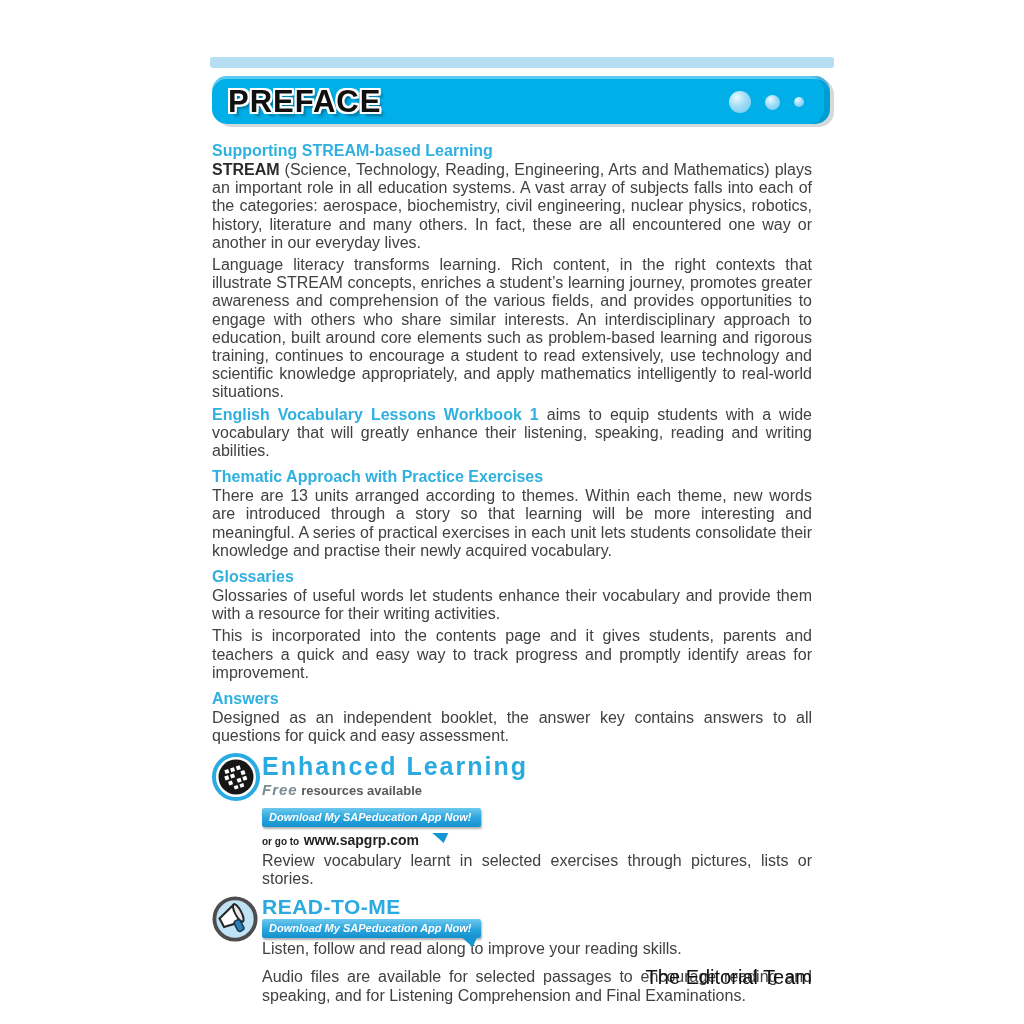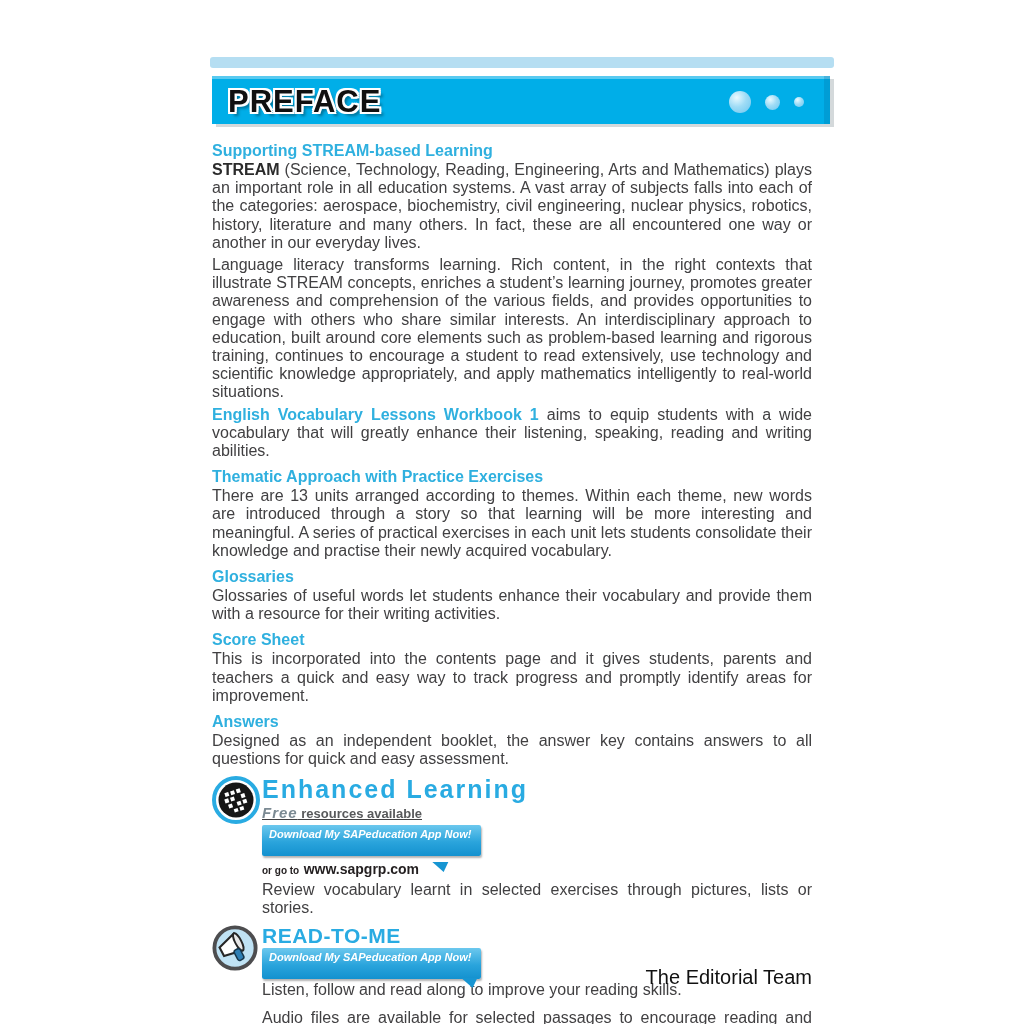--- a/index.html
+++ b/index.html
@@ -4,21 +4,21 @@
 <style>
   html,body{margin:0;padding:0;background:#ffffff;}
   body{width:1024px;height:1024px;font-family:"Liberation Sans",sans-serif;position:relative;overflow:hidden;color:#414042;}
 
   .page{position:absolute;inset:0;background:#fff;}
 
   
   .top-strip{position:absolute;left:210px;top:57px;width:624px;height:11px;background:#b5def2;border-radius:3px;}
 
   
-  .header-bar{position:absolute;left:212px;top:76px;width:618px;height:48px;background:#00aee8;border-radius:0;
+  .header-bar{position:absolute;left:212px;top:76px;width:618px;height:48px;background:#00aee8;border-radius:15px;
     box-shadow:4px 3px 0 rgba(160,170,175,.45), inset -6px 0 0 rgba(0,90,140,.20), inset 0 3px 0 rgba(255,255,255,.35);
     display:flex;align-items:center;justify-content:space-between;padding:4px 26px 0 16px;box-sizing:border-box;}
   .preface-title{font-size:31px;font-weight:bold;letter-spacing:1px;color:#101010;
     text-shadow:-2px -2px 0 #fff,2px -2px 0 #fff,-2px 2px 0 #fff,2px 2px 0 #fff,0 -2px 0 #fff,0 2px 0 #fff,-2px 0 0 #fff,2px 0 0 #fff,4px 4px 3px rgba(0,0,0,.35);}
   .dots{display:flex;align-items:center;gap:14px;}
   .dot{border-radius:50%;background:radial-gradient(circle at 35% 30%,#eafaff 0%,#9fdcf6 45%,#6cc6ef 100%);}
   .dot.d1{width:22px;height:22px;}
   .dot.d2{width:15px;height:15px;}
   .dot.d3{width:10px;height:10px;}
 
@@ -28,25 +28,25 @@
   .sec-p{font-size:16px;line-height:18.2px;text-align:justify;margin:0 0 4px;color:#414042;}
   .lead-dark{font-weight:bold;color:#2b2b2b;}
   .lead-blue{font-weight:bold;color:#2fb0df;}
 
   
   .feature{display:flex;gap:0;margin-top:8px;}
   .feature .icon-col{width:50px;flex:0 0 50px;}
   .feature .body-col{flex:1;}
   .feat-title-lg{color:#29abe2;font-weight:bold;font-size:25px;letter-spacing:2px;line-height:1.05;}
   .feat-title-md{color:#29abe2;font-weight:bold;font-size:21px;letter-spacing:.5px;line-height:1.05;}
-  .free-line{margin:1px 0 2px;text-decoration:underline;}
+  .free-line{margin:1px 0 8px;}
   .free-lead{font-style:italic;font-weight:bold;font-size:15px;color:#7b8a93;letter-spacing:1px;}
   .free-rest{font-weight:bold;font-size:13px;color:#58595b;}
   .ribbon{display:inline-block;position:relative;background:linear-gradient(180deg,#6cc8ee 0%,#2aa4dc 55%,#1391cf 100%);
-    color:#fff;font-weight:bold;font-style:italic;font-size:11px;padding:3px 10px 16px 7px;border-radius:2px;
+    color:#fff;font-weight:bold;font-style:italic;font-size:11px;padding:3px 10px 4px 7px;border-radius:2px;
     box-shadow:1px 2px 2px rgba(0,0,0,.3);margin:1px 0 2px;}
   .ribbon .tail{position:absolute;right:6px;bottom:-9px;width:0;height:0;
     border-top:10px solid #1795d2;border-left:16px solid transparent;transform:skewX(-25deg);}
   .orgoto-line{margin:2px 0 3px;}
   .orgoto-lead{font-size:10px;font-weight:bold;color:#231f20;}
   .orgoto-url{font-size:14px;font-weight:bold;color:#231f20;text-align:center;}
   .feat-desc{font-size:16px;line-height:18.2px;color:#414042;margin:3px 0 0;text-align:justify;}
 
   .footer-sign{position:absolute;right:212px;top:966px;font-size:20px;font-weight:normal;color:#111;}
 </style>
@@ -74,21 +74,20 @@
     <p class="sec-p">Language literacy transforms learning. Rich content, in the right contexts that illustrate STREAM concepts, enriches a student’s learning journey, promotes greater awareness and comprehension of the various fields, and provides opportunities to engage with others who share similar interests. An interdisciplinary approach to education, built around core elements such as problem-based learning and rigorous training, continues to encourage a student to read extensively, use technology and scientific knowledge appropriately, and apply mathematics intelligently to real-world situations.</p>
 
     <p class="sec-p"><span class="lead-blue">English Vocabulary Lessons Workbook 1</span><span> aims to equip students with a wide vocabulary that will greatly enhance their listening, speaking, reading and writing abilities.</span></p>
 
     <div class="sec-h">Thematic Approach with Practice Exercises</div>
     <p class="sec-p">There are 13 units arranged according to themes. Within each theme, new words are introduced through a story so that learning will be more interesting and meaningful. A series of practical exercises in each unit lets students consolidate their knowledge and practise their newly acquired vocabulary.</p>
 
     <div class="sec-h">Glossaries</div>
     <p class="sec-p">Glossaries of useful words let students enhance their vocabulary and provide them with a resource for their writing activities.</p>
 
-    <div class="sec-h">Score Sheet</div>
     <p class="sec-p">This is incorporated into the contents page and it gives students, parents and teachers a quick and easy way to track progress and promptly identify areas for improvement.</p>
 
     <div class="sec-h">Answers</div>
     <p class="sec-p">Designed as an independent booklet, the answer key contains answers to all questions for quick and easy assessment.</p>
 
     <div class="feature">
       <div class="icon-col">
         <svg width="48" height="48" viewBox="0 0 48 48">
           <circle cx="24" cy="24" r="22" fill="none" stroke="#29abe2" stroke-width="4"></circle>
           <circle cx="24" cy="24" r="17.5" fill="#161616"></circle>

